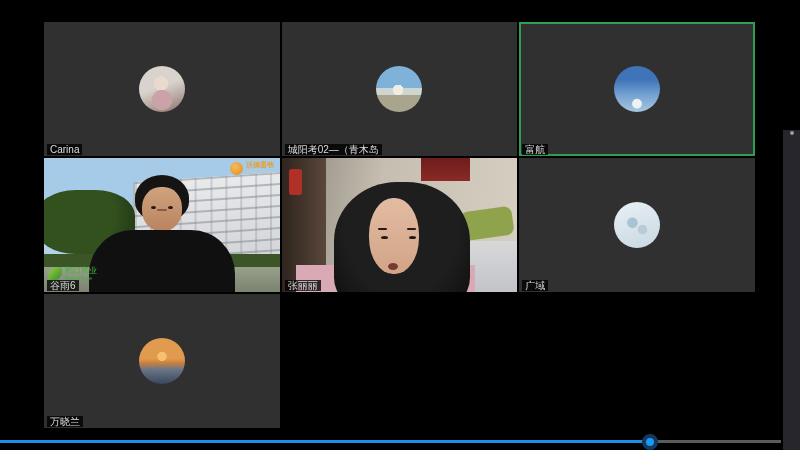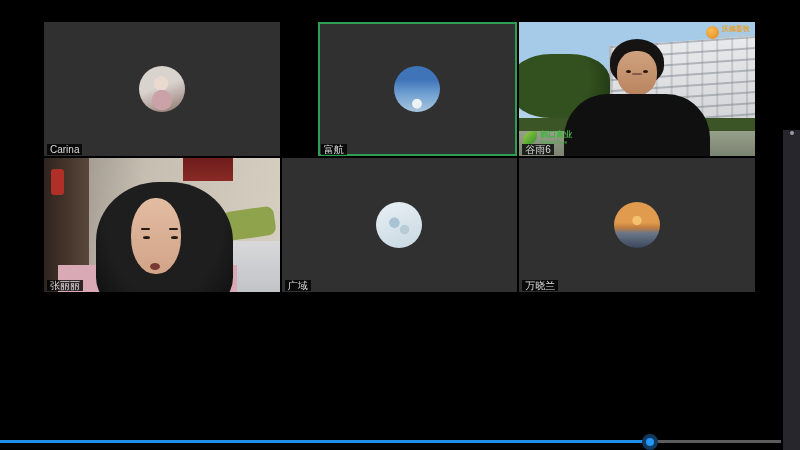--- a/index.html
+++ b/index.html
@@ -2,21 +2,21 @@
 <html><head>
 <meta charset="utf-8">
 <style>
   html,body{margin:0;padding:0;background:#000;}
   .screen{position:relative;width:800px;height:450px;background:#000;overflow:hidden;
           font-family:"Liberation Sans", sans-serif;}
   .grid{position:absolute;left:44px;top:22px;width:711px;height:406px;
         display:grid;grid-template-columns:repeat(3,1fr);grid-template-rows:repeat(3,1fr);
         gap:2px;background:#000;}
   .tile{position:relative;background:#303030;overflow:hidden;}
-  .tile.active{box-shadow:inset 0 0 0 2px #2d9e52;margin-left:36px;}
+  .tile.active{box-shadow:inset 0 0 0 2px #2d9e52;}
   .badge{position:absolute;left:3px;bottom:1px;z-index:9;background:rgba(0,0,0,.78);
          color:#dcdcdc;font-size:10px;line-height:11px;padding:0 3px;white-space:nowrap;}
   .av{position:absolute;left:50%;top:50%;width:46px;height:46px;margin:-23px 0 0 -23px;
       border-radius:50%;}
   .av0{background:radial-gradient(circle at 50% 74%, #caa2a8 0 24%, rgba(0,0,0,0) 25%),
        radial-gradient(circle at 48% 38%, #e9d9cf 0 19%, rgba(0,0,0,0) 20%),
        linear-gradient(160deg,#d8d3cc 0 45%,#b8a8a2 70%,#8a7468 100%);}
   .av1{background:radial-gradient(circle at 48% 52%, #f0ede4 0 15%, rgba(0,0,0,0) 16%),
        linear-gradient(180deg,#7fb2d8 0 48%,#cfd6cf 48% 62%,#a8a48e 62% 100%);}
   .av2{background:radial-gradient(circle at 50% 82%, #eef2f5 0 10%, rgba(0,0,0,0) 12%),
@@ -53,21 +53,21 @@
   .m-body{left:50%;top:54%;width:146px;height:50%;margin-left:-73px;background:#101010;
       border-radius:44px 44px 0 0;}
   .wm-top{right:5px;top:3px;display:flex;gap:3px;align-items:center;z-index:8;}
   .wm-circle{width:13px;height:13px;border-radius:50%;
       background:radial-gradient(circle at 38% 35%, #f7bb55, #e08a1e);}
   .wm-top-cn{font-size:7px;line-height:8px;color:#e8a030;font-weight:bold;}
   .wm-top-en{font-size:5px;line-height:6px;color:#c8c8c8;}
   .wm-bot{left:4px;bottom:11px;display:flex;gap:3px;align-items:center;z-index:8;}
   .wm-leaf{width:14px;height:14px;border-radius:70% 10% 70% 10%;
       background:linear-gradient(135deg,#9ed043,#2e8b2e);}
-  .wm-bot-cn{font-size:8px;line-height:9px;color:#45b342;font-weight:bold;}
+  .wm-bot-cn{font-size:8px;line-height:9px;color:#45b342;font-weight:normal;}
   .wm-bot-en{font-size:5px;line-height:6px;color:#45b342;}
   
   .w-wall{inset:0;background:linear-gradient(100deg,#8a8378 0,#c5beb1 40%,#d6cfc2 100%);}
   .w-wardrobe{left:0;top:0;width:19%;height:100%;background:linear-gradient(90deg,#2e241e,#5a473a);}
   .w-knot{left:3%;top:8%;width:13px;height:26px;background:#b03028;border-radius:3px;}
   .w-hanging{left:59%;top:0;width:21%;height:17%;background:linear-gradient(#6e1d1d,#8a2a24);}
   .w-pillow{right:2%;top:38%;width:22%;height:22%;background:#8fa24c;border-radius:8px;
       transform:rotate(-8deg);}
   .w-bedding{right:0;bottom:0;width:34%;height:38%;background:linear-gradient(#d8d8da,#c2c4c8);
       border-radius:12px 0 0 0;}
@@ -93,20 +93,24 @@
 
 <div class="screen">
 
   <div class="grid">
 
     <div class="tile">
       <div class="av av0"></div>
       <div class="badge">Carina</div>
     </div>
 
+    <div class="tile">
+      <div class="av av1"></div>
+      <div class="badge">城阳考02—（青木岛</div>
+    </div>
 
     <div class="tile active">
       <div class="av av2"></div>
       <div class="badge">富航</div>
     </div>
 
 
 
     <div class="tile">
       <div class="abs v-sky"></div>

